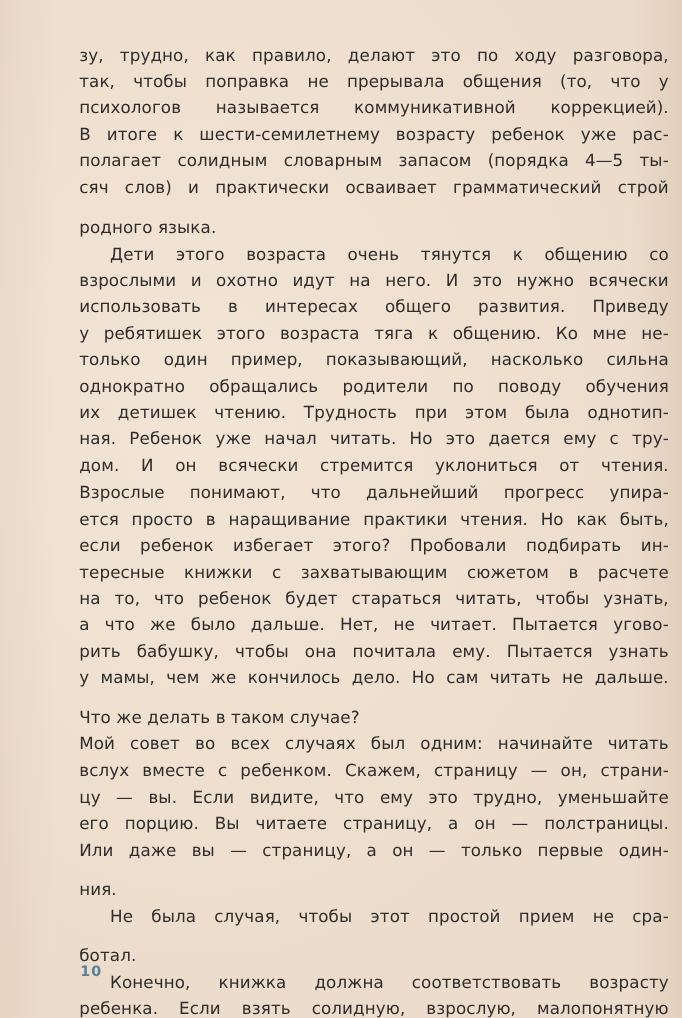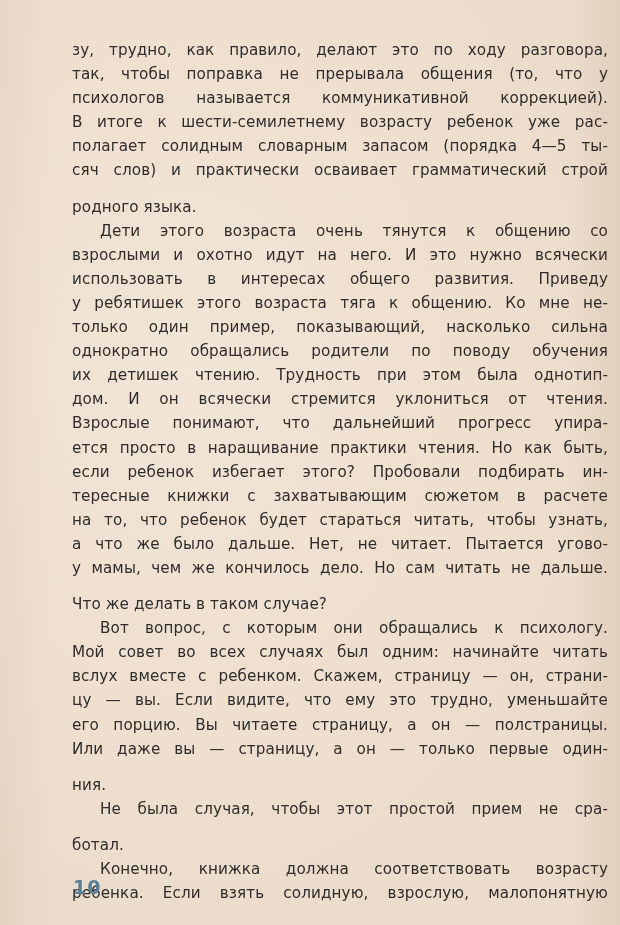--- a/index.html
+++ b/index.html
@@ -20,21 +20,21 @@
   }
   .line {
     display:block; white-space:nowrap;
     text-align:justify; text-align-last:justify;
     height:24.1px;
   }
   .line.last { text-align-last:left;margin-top:12px; }
   .line.indent { padding-left:28px; }
   .page-number {
     position:absolute; left:73px; top:876px;
-    font-size:19px; color:#5c7f98; font-weight:bold;
+    font-size:13px; color:#5c7f98; font-weight:bold;
     letter-spacing:1px;
   }
 </style>
 </head>
 <body>
 
 <div class="page" id="page-text">
     <div>
       <span class="line">зу, трудно, как правило, делают это по ходу разговора,</span>
       <span class="line">так, чтобы поправка не прерывала общения (то, что у</span>
@@ -45,32 +45,33 @@
       <span class="line last">родного языка.</span>
     </div>
     <div>
       <span class="line indent">Дети этого возраста очень тянутся к общению со</span>
       <span class="line">взрослыми и охотно идут на него. И это нужно всячески</span>
       <span class="line">использовать в интересах общего развития. Приведу</span>
       <span class="line">у ребятишек этого возраста тяга к общению. Ко мне не-</span>
       <span class="line">только один пример, показывающий, насколько сильна</span>
       <span class="line">однократно обращались родители по поводу обучения</span>
       <span class="line">их детишек чтению. Трудность при этом была однотип-</span>
+      <span class="line">ная. Ребенок уже начал читать. Но это дается ему с тру-</span>
       <span class="line">дом. И он всячески стремится уклониться от чтения.</span>
       <span class="line">Взрослые понимают, что дальнейший прогресс упира-</span>
       <span class="line">ется просто в наращивание практики чтения. Но как быть,</span>
       <span class="line">если ребенок избегает этого? Пробовали подбирать ин-</span>
       <span class="line">тересные книжки с захватывающим сюжетом в расчете</span>
       <span class="line">на то, что ребенок будет стараться читать, чтобы узнать,</span>
       <span class="line">а что же было дальше. Нет, не читает. Пытается угово-</span>
+      <span class="line">рить бабушку, чтобы она почитала ему. Пытается узнать</span>
       <span class="line">у мамы, чем же кончилось дело. Но сам читать не дальше.</span>
       <span class="line last">Что же делать в таком случае?</span>
     </div>
     <div>
-      <span class="line indent">Вот вопрос, с которым они обращались к психологу.</span>
       <span class="line">Мой совет во всех случаях был одним: начинайте читать</span>
       <span class="line">вслух вместе с ребенком. Скажем, страницу — он, страни-</span>
       <span class="line">цу — вы. Если видите, что ему это трудно, уменьшайте</span>
       <span class="line">его порцию. Вы читаете страницу, а он — полстраницы.</span>
       <span class="line">Или даже вы — страницу, а он — только первые один-</span>
       <span class="line last">ния.</span>
     </div>
     <div>
       <span class="line indent">Не была случая, чтобы этот простой прием не сра-</span>
       <span class="line last">ботал.</span>

